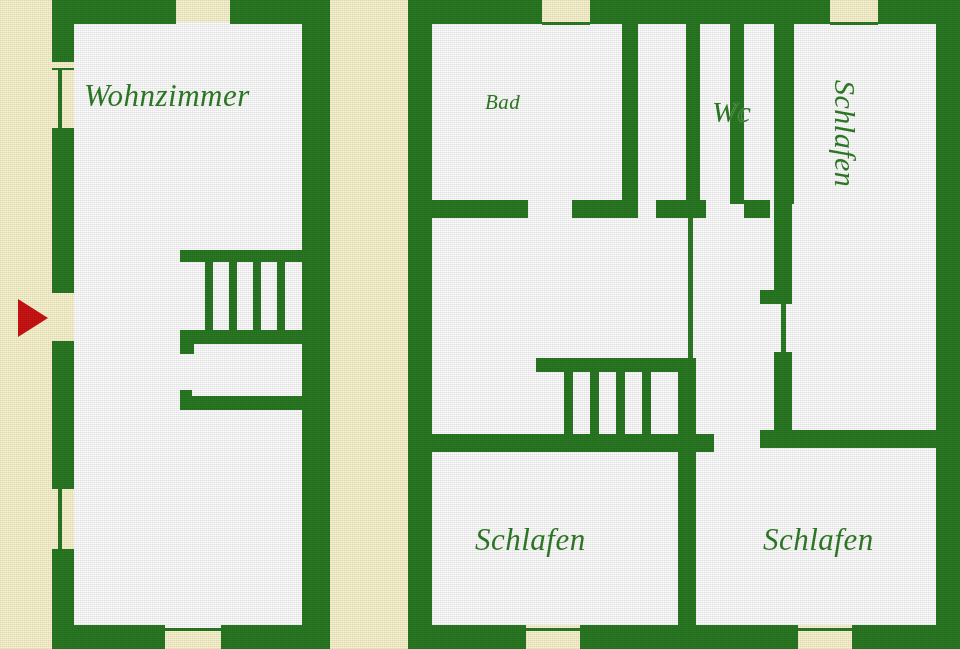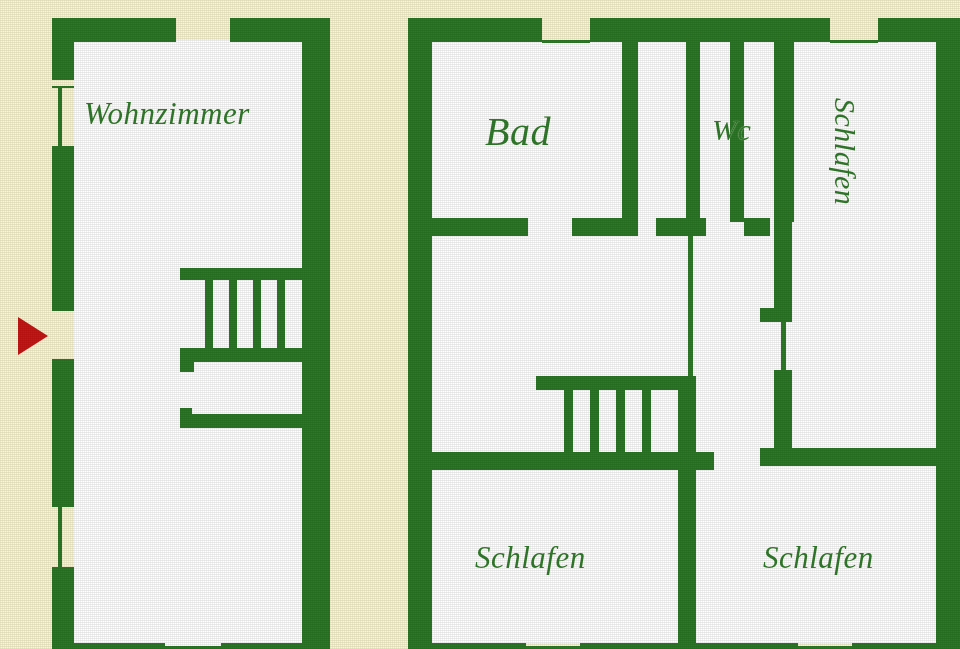--- a/index.html
+++ b/index.html
@@ -13,21 +13,21 @@
   }
   #plan-root {
     position: relative;
     width: 960px;
     height: 649px;
     background: #fbf6cf;
     overflow: hidden;
   }
   .floor {
     position: absolute;
-    top: 18px;
+    top: 0;
     height: 499px;
   }
   #floor-ground { left: 0;   width: 400px; }
   #floor-upper  { left: 400px; width: 560px; }
 
   
   .wall {
     position: absolute;
     background: #2a7a24;
     box-sizing: border-box;
@@ -156,21 +156,21 @@
     <div class="wall" style="left:136px; top:358px; width:160px; height:14px;"></div>
     <div class="wall" style="left:164px; top:372px; width:9px; height:62px;"></div>
     <div class="wall" style="left:190px; top:372px; width:9px; height:62px;"></div>
     <div class="wall" style="left:216px; top:372px; width:9px; height:62px;"></div>
     <div class="wall" style="left:242px; top:372px; width:9px; height:62px;"></div>
     <div class="wall" style="left:136px; top:434px; width:178px; height:18px;"></div>
     <div class="wall" style="left:278px; top:358px; width:18px; height:280px;"></div>
 
     <div class="wall" style="left:32px; top:434px; width:104px; height:18px;"></div>
 
-    <div class="room-label" style="left:85px; top:90px; font-size:40px;">Bad</div>
+    <div class="room-label" style="left:85px; top:90px; font-size:21px;">Bad</div>
 
     <div class="room-label" style="left:312px; top:95px; font-size:30px;">Wc</div>
 
     <div class="room-label vertical" style="left:462px; top:80px; font-size:30px;">Schlafen</div>
 
     <div class="room-label" style="left:75px; top:522px; font-size:31px;">Schlafen</div>
 
     <div class="room-label" style="left:363px; top:522px; font-size:31px;">Schlafen</div>
   </div>
 

